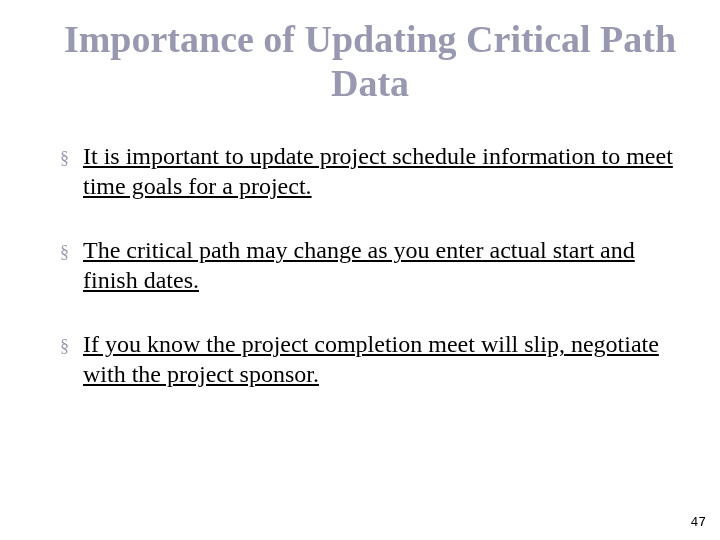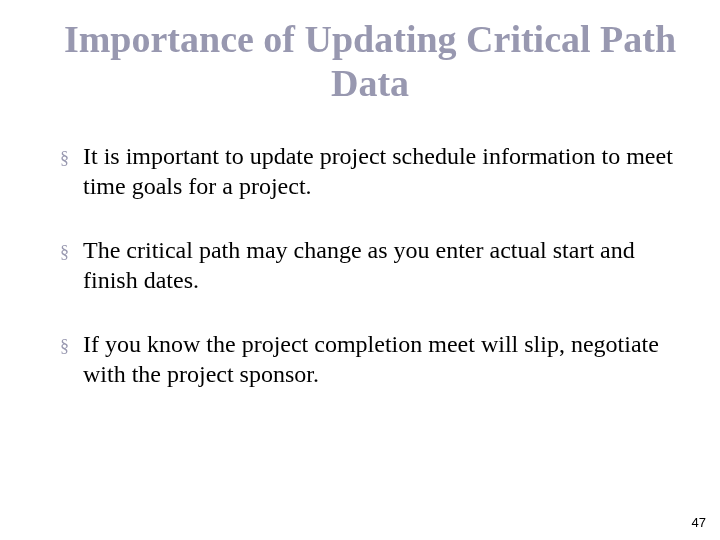--- a/index.html
+++ b/index.html
@@ -36,26 +36,27 @@
   }
   .bullet-marker {
     color: #9898b0;
     font-size: 18px;
     margin-right: 14px;
     margin-top: 6px;
     flex: 0 0 auto;
   }
   .bullet-text {
     flex: 1 1 auto;
+    text-decoration: underline;
   }
   .page-number {
     position: absolute;
     bottom: 10px;
     right: 14px;
-    font-family: Liberation Sans, sans-serif;
+    font-family: Liberation Mono, monospace;
     font-size: 13px;
     color: #000000;
   }
 </style>
 </head>
 <body>
 
 <div class="slide">
   <h1 class="title">Importance of Updating Critical Path Data</h1>
   <ul class="bullets">

